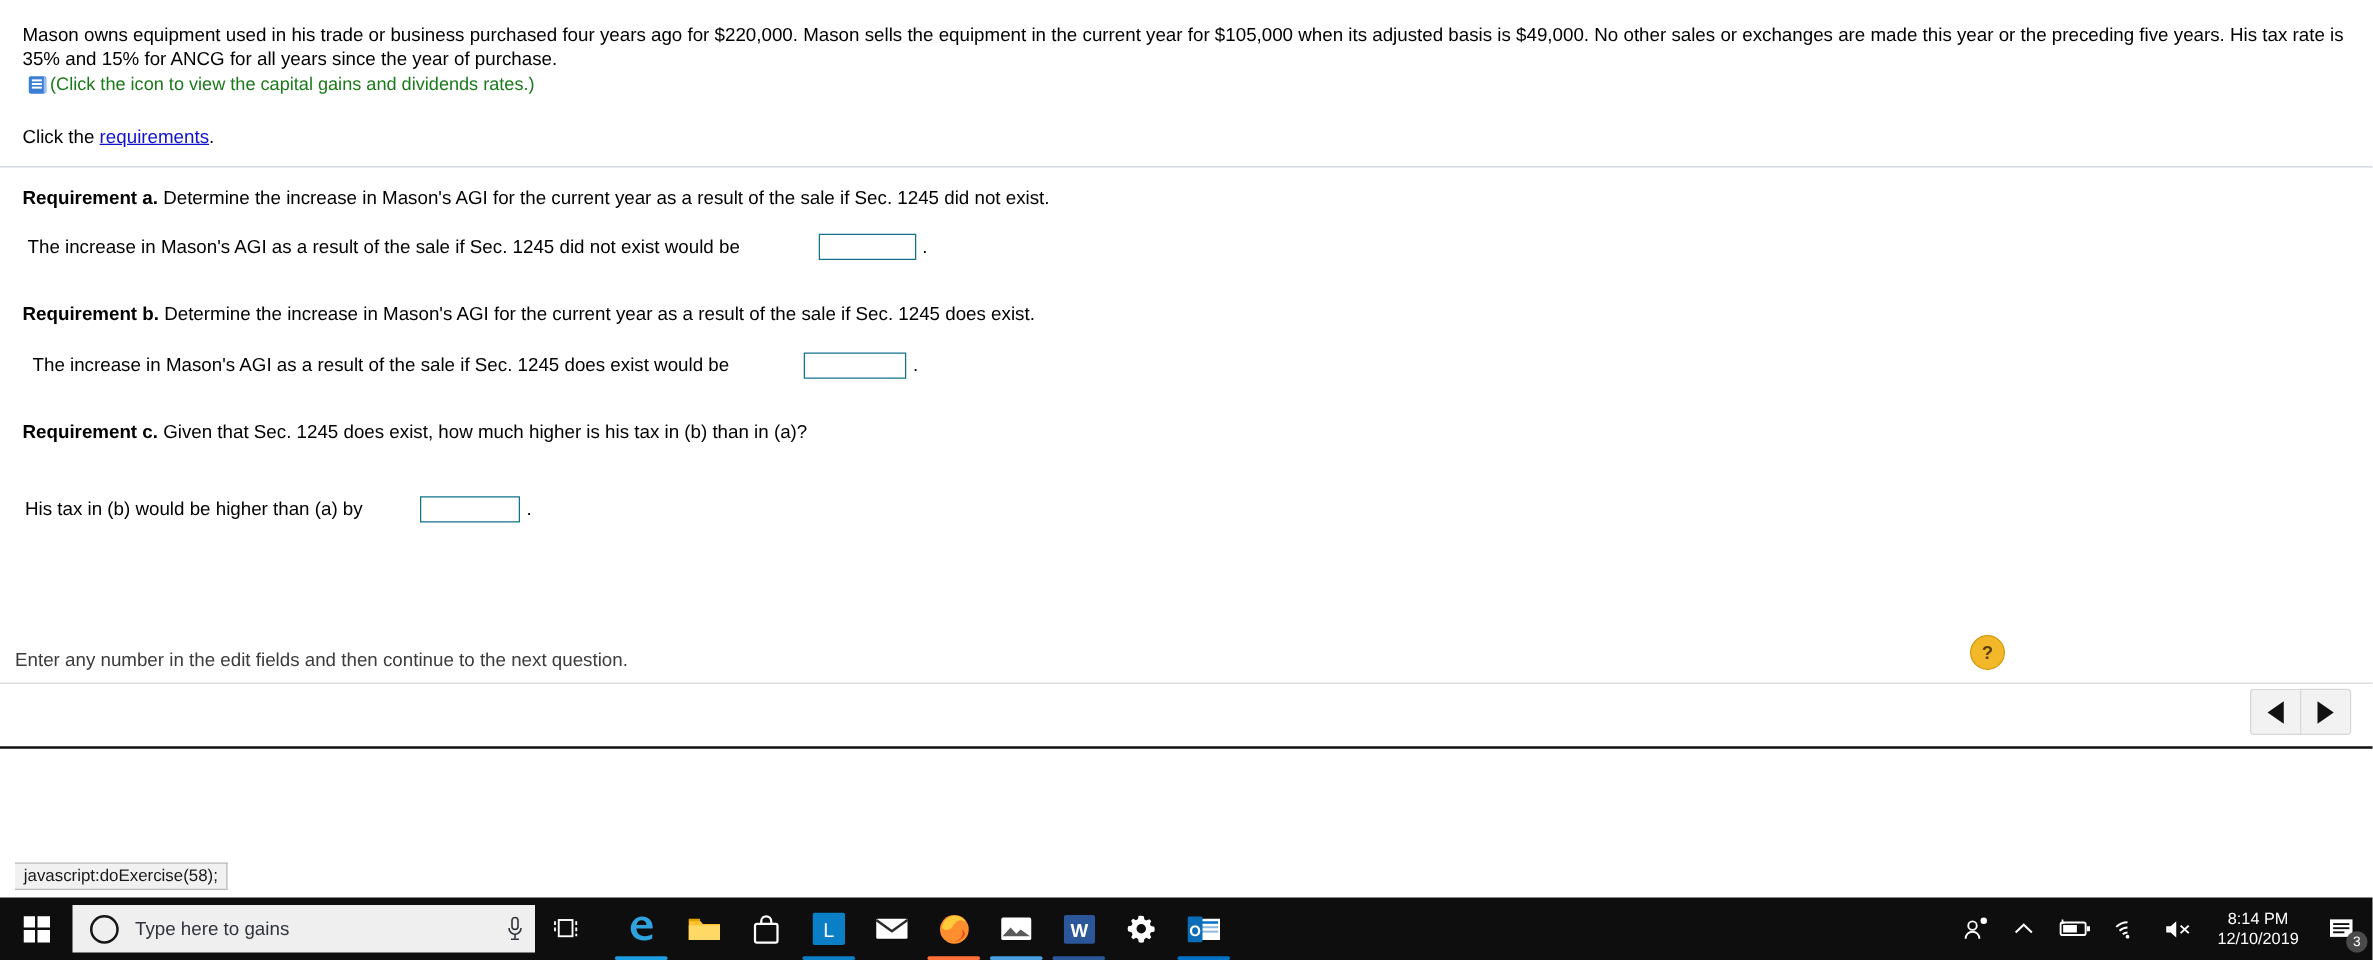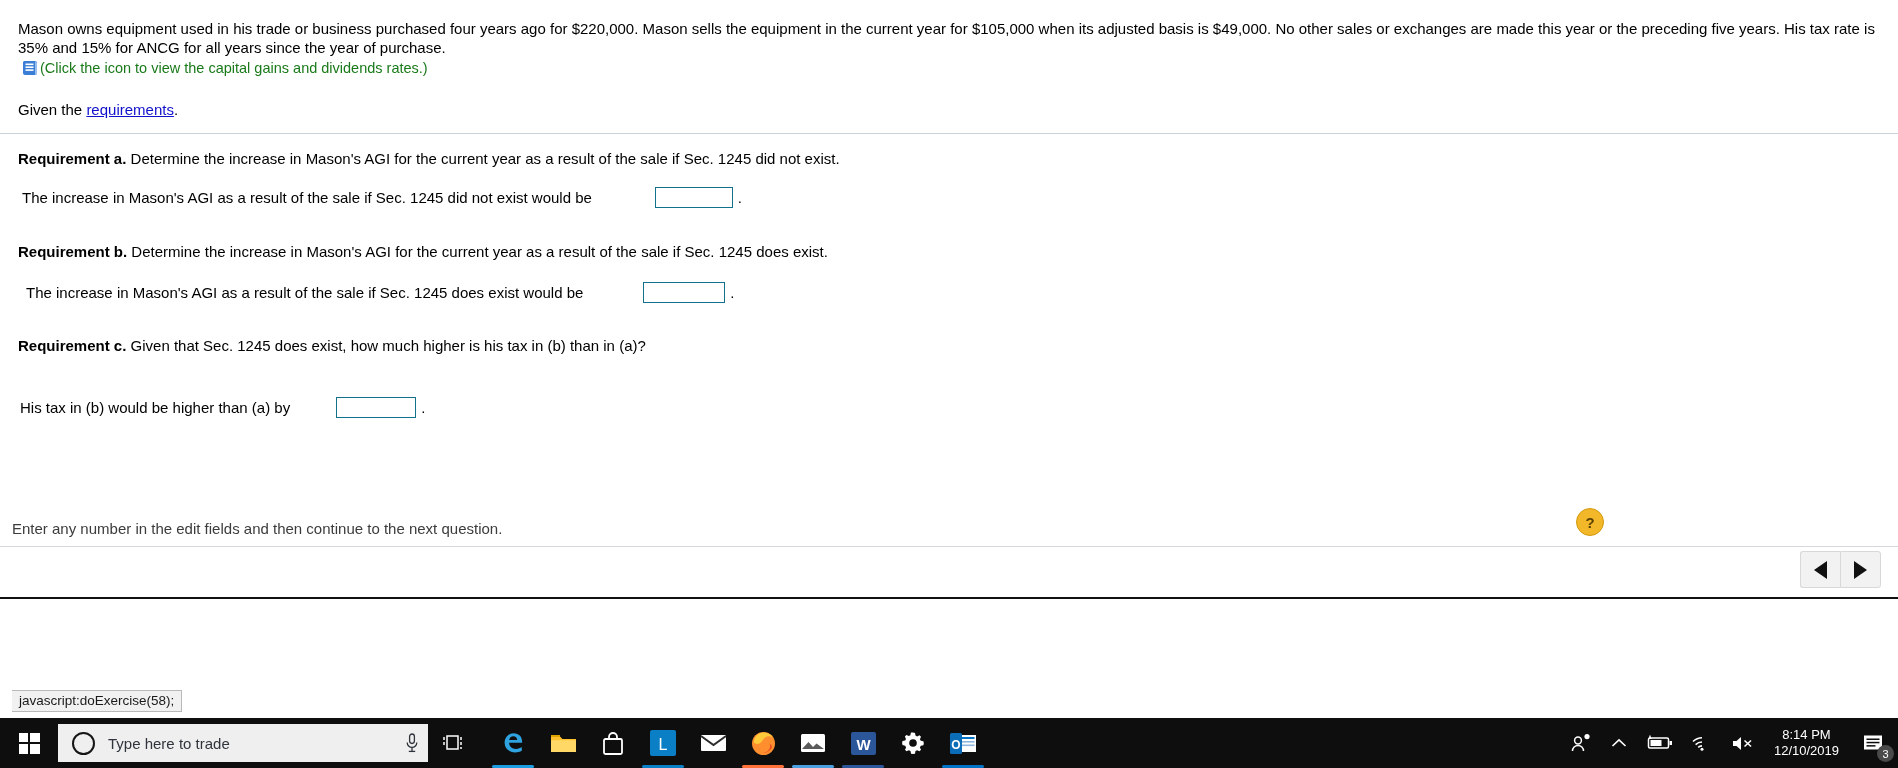--- a/index.html
+++ b/index.html
@@ -306,21 +306,21 @@
       <path d="M2 1 h11 a2 2 0 0 1 2 2 v11 l-2 1 H3 a2 2 0 0 1 -2 -2 V2 z" fill="#3a7fd5"></path>
       <path d="M13 1 l2 2 v11 l-2 1 z" fill="#9cc0ee"></path>
       <rect x="3.5" y="3.5" width="8" height="1.6" fill="#ffffff"></rect>
       <rect x="3.5" y="6.4" width="8" height="1.6" fill="#ffffff"></rect>
       <rect x="3.5" y="9.3" width="8" height="1.6" fill="#ffffff"></rect>
     </svg>
     <span class="icon-caption">(Click the icon to view the capital gains and dividends rates.)</span>
   </div>
 
   <div class="read-line">
-    <span>Given the </span><a class="req-link" href="#">requirements</a><span>.</span>
+    <span>Click the </span><a class="req-link" href="#">requirements</a><span>.</span>
   </div>
 
   <div class="divider"></div>
 
   <div class="req-head" style="top:150px">
     <b>Requirement a.</b><span> Determine the increase in Mason's AGI for the current year as a result of the sale if Sec. 1245 did not exist.</span>
   </div>
 
   <div class="answer-row" style="left:22px; top:187px;">
     <span class="answer-label">The increase in Mason's AGI as a result of the sale if Sec. 1245 did not exist would be</span>
@@ -374,21 +374,21 @@
     <span class="win-logo">
       <span></span>
         <span></span>
         <span></span>
         <span></span>
     </span>
   </div>
 
   <div class="search-box">
     <span class="cortana-ring"></span>
-    <span class="search-text">Type here to trade</span>
+    <span class="search-text">Type here to gains</span>
     <svg class="mic-icon" viewBox="0 0 16 20">
       <rect x="5.6" y="1" width="4.8" height="9.5" rx="2.4" fill="none" stroke="#30343c" stroke-width="1.3"></rect>
       <path d="M3.2 9.4 a4.8 5 0 0 0 9.6 0" fill="none" stroke="#30343c" stroke-width="1.3"></path>
       <line x1="8" y1="14.4" x2="8" y2="18" stroke="#30343c" stroke-width="1.3"></line>
       <line x1="4.8" y1="18.4" x2="11.2" y2="18.4" stroke="#30343c" stroke-width="1.3"></line>
     </svg>
   </div>
 
   <div class="taskview-btn">
     <svg width="22" height="18" viewBox="0 0 22 18">

